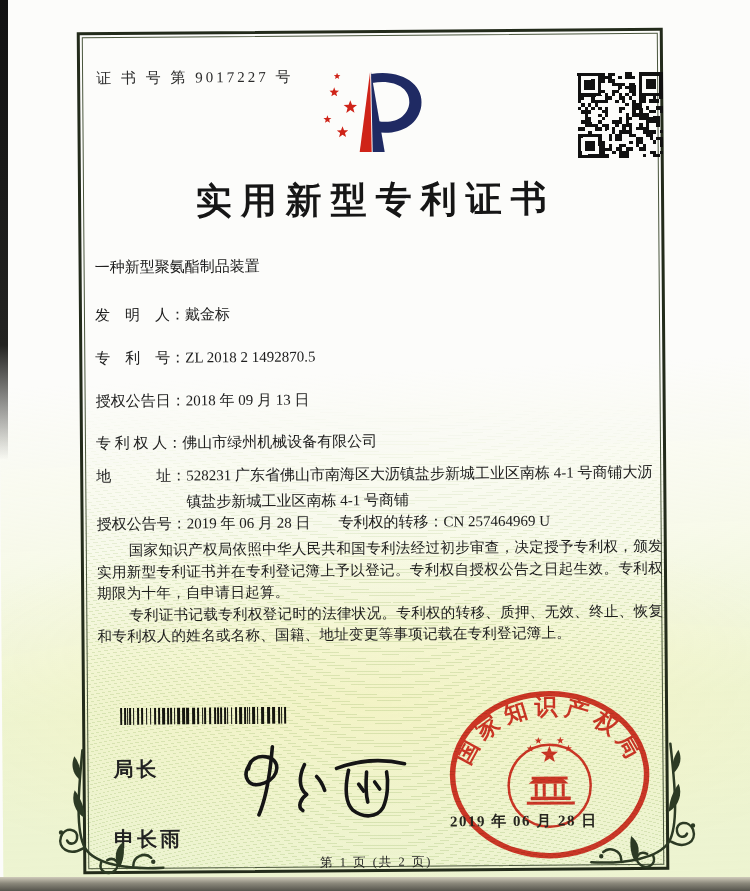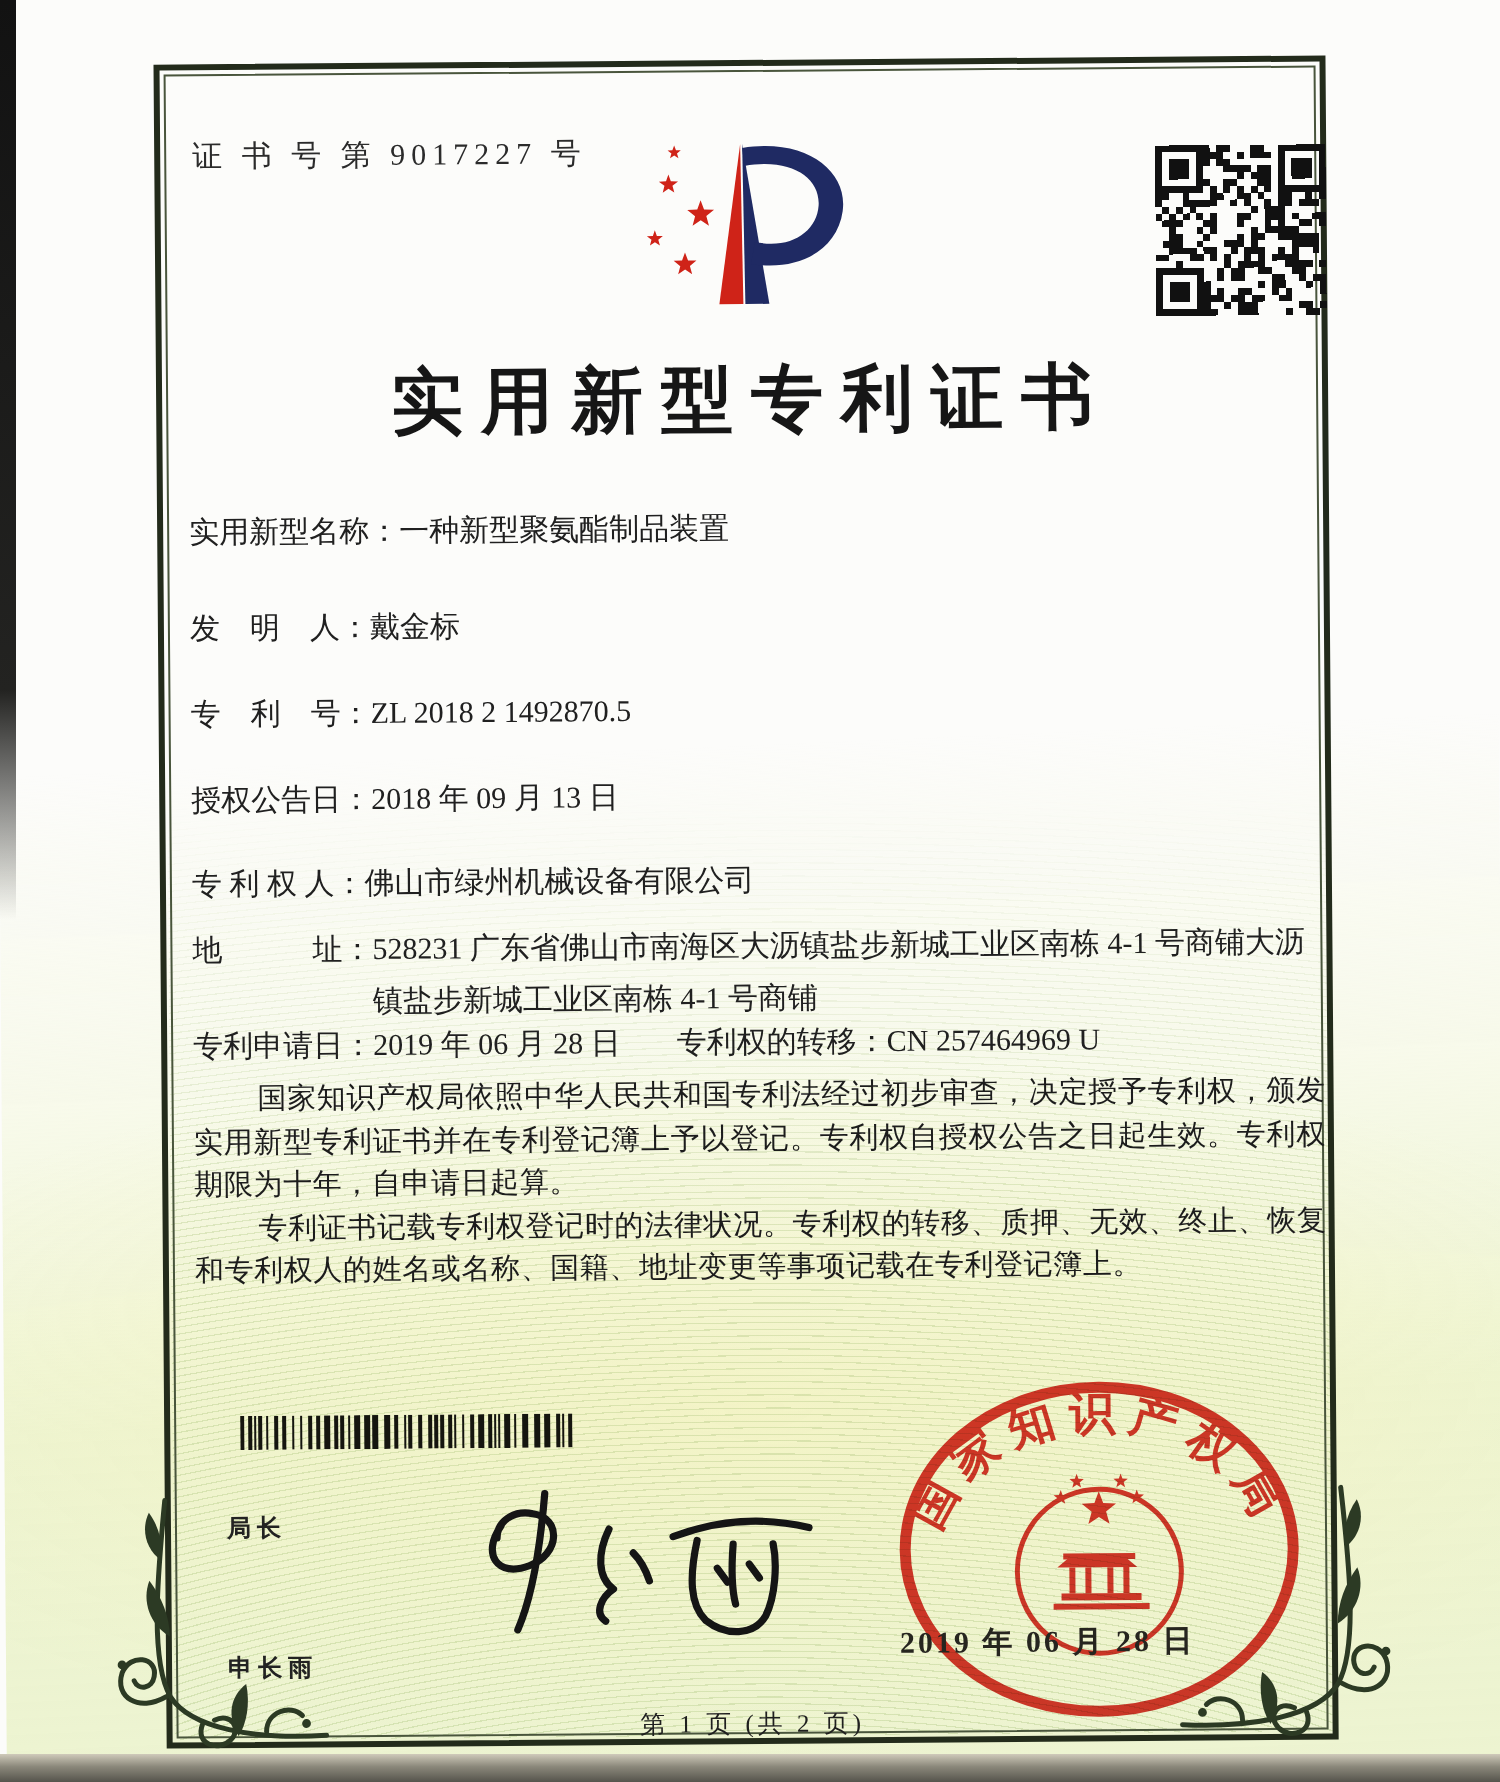--- a/index.html
+++ b/index.html
@@ -36,21 +36,21 @@
   .r-addr{top:461px}
   .r-grant{top:509px;gap:28px;}
   .r-grant .pair{white-space:nowrap;flex:none;}
 
   .legal{position:absolute;left:96px;right:88px;top:538px;font-size:14.5px;line-height:21.5px;
     color:#1c1c1c;letter-spacing:.3px;text-align:justify;}
   .legal p{margin:0;text-indent:2.2em;}
 
   .barcode{position:absolute;left:118px;top:706px;width:172px;height:17px;}
   .officer-title,.officer-name{position:absolute;left:111px;font-family:"Liberation Sans","DejaVu Sans",sans-serif;
-    font-weight:700;font-size:12px;letter-spacing:3px;color:#222;}
+    font-weight:700;font-size:20px;letter-spacing:3px;color:#222;}
   .officer-title{top:754px}.officer-name{top:824px}
   .signature{position:absolute;left:218px;top:740px;width:196px;height:80px;}
 
   .seal{position:absolute;left:444px;top:690px;width:206px;height:172px;mix-blend-mode:multiply;opacity:.93;z-index:2;}
   .seal-date{position:absolute;left:447px;top:813px;font-size:15px;font-weight:700;letter-spacing:1.5px;color:#26251f;z-index:3;}
 
   .footer{position:absolute;left:80px;top:854px;width:586px;text-align:center;font-size:12.5px;
     letter-spacing:2px;color:#1f1f1f;z-index:4;}
 
   .scan-left{position:absolute;left:0;top:0;width:8px;height:460px;z-index:5;
@@ -425,21 +425,20 @@
         <rect x="14" y="25" width="1" height="1" fill="#111"></rect>
         <rect x="15" y="25" width="1" height="1" fill="#111"></rect>
         <rect x="20" y="25" width="1" height="1" fill="#111"></rect>
         <rect x="23" y="25" width="1" height="1" fill="#111"></rect>
         <rect x="24" y="25" width="1" height="1" fill="#111"></rect>
       </svg>
 
     <h1 class="title">实用新型专利证书</h1>
 
     <div class="row r-name">
-      <span class="lab">实用新型名称：</span>
       <span class="val">一种新型聚氨酯制品装置</span>
     </div>
     <div class="row r-inv">
       <span class="lab">发　明　人：</span>
       <span class="val">戴金标</span>
     </div>
     <div class="row r-pat">
       <span class="lab">专　利　号：</span>
       <span class="val">ZL 2018 2 1492870.5</span>
     </div>
@@ -449,21 +448,21 @@
     </div>
     <div class="row r-own">
       <span class="lab">专 利 权 人：</span>
       <span class="val">佛山市绿州机械设备有限公司</span>
     </div>
     <div class="row r-addr">
       <span class="lab">地　　　址：</span>
       <span class="val">528231 广东省佛山市南海区大沥镇盐步新城工业区南栋 4-1 号商铺大沥镇盐步新城工业区南栋 4-1 号商铺</span>
     </div>
     <div class="row r-grant">
-      <span class="pair"><span>专利申请日：</span><span>2019 年 06 月 28 日</span></span>
+      <span class="pair"><span>授权公告号：</span><span>2019 年 06 月 28 日</span></span>
       <span class="pair"><span>专利权的转移：</span><span>CN 257464969 U</span></span>
     </div>
 
     <div class="legal">
       <p>国家知识产权局依照中华人民共和国专利法经过初步审查，决定授予专利权，颁发实用新型专利证书并在专利登记簿上予以登记。专利权自授权公告之日起生效。专利权期限为十年，自申请日起算。</p>
       <p>专利证书记载专利权登记时的法律状况。专利权的转移、质押、无效、终止、恢复和专利权人的姓名或名称、国籍、地址变更等事项记载在专利登记簿上。</p>
     </div>
 
     <svg class="barcode" id="barcode" viewBox="0 0 172 17" preserveAspectRatio="none">
         <rect x="0" y="0" width="2" height="17" fill="#15150f"></rect>

